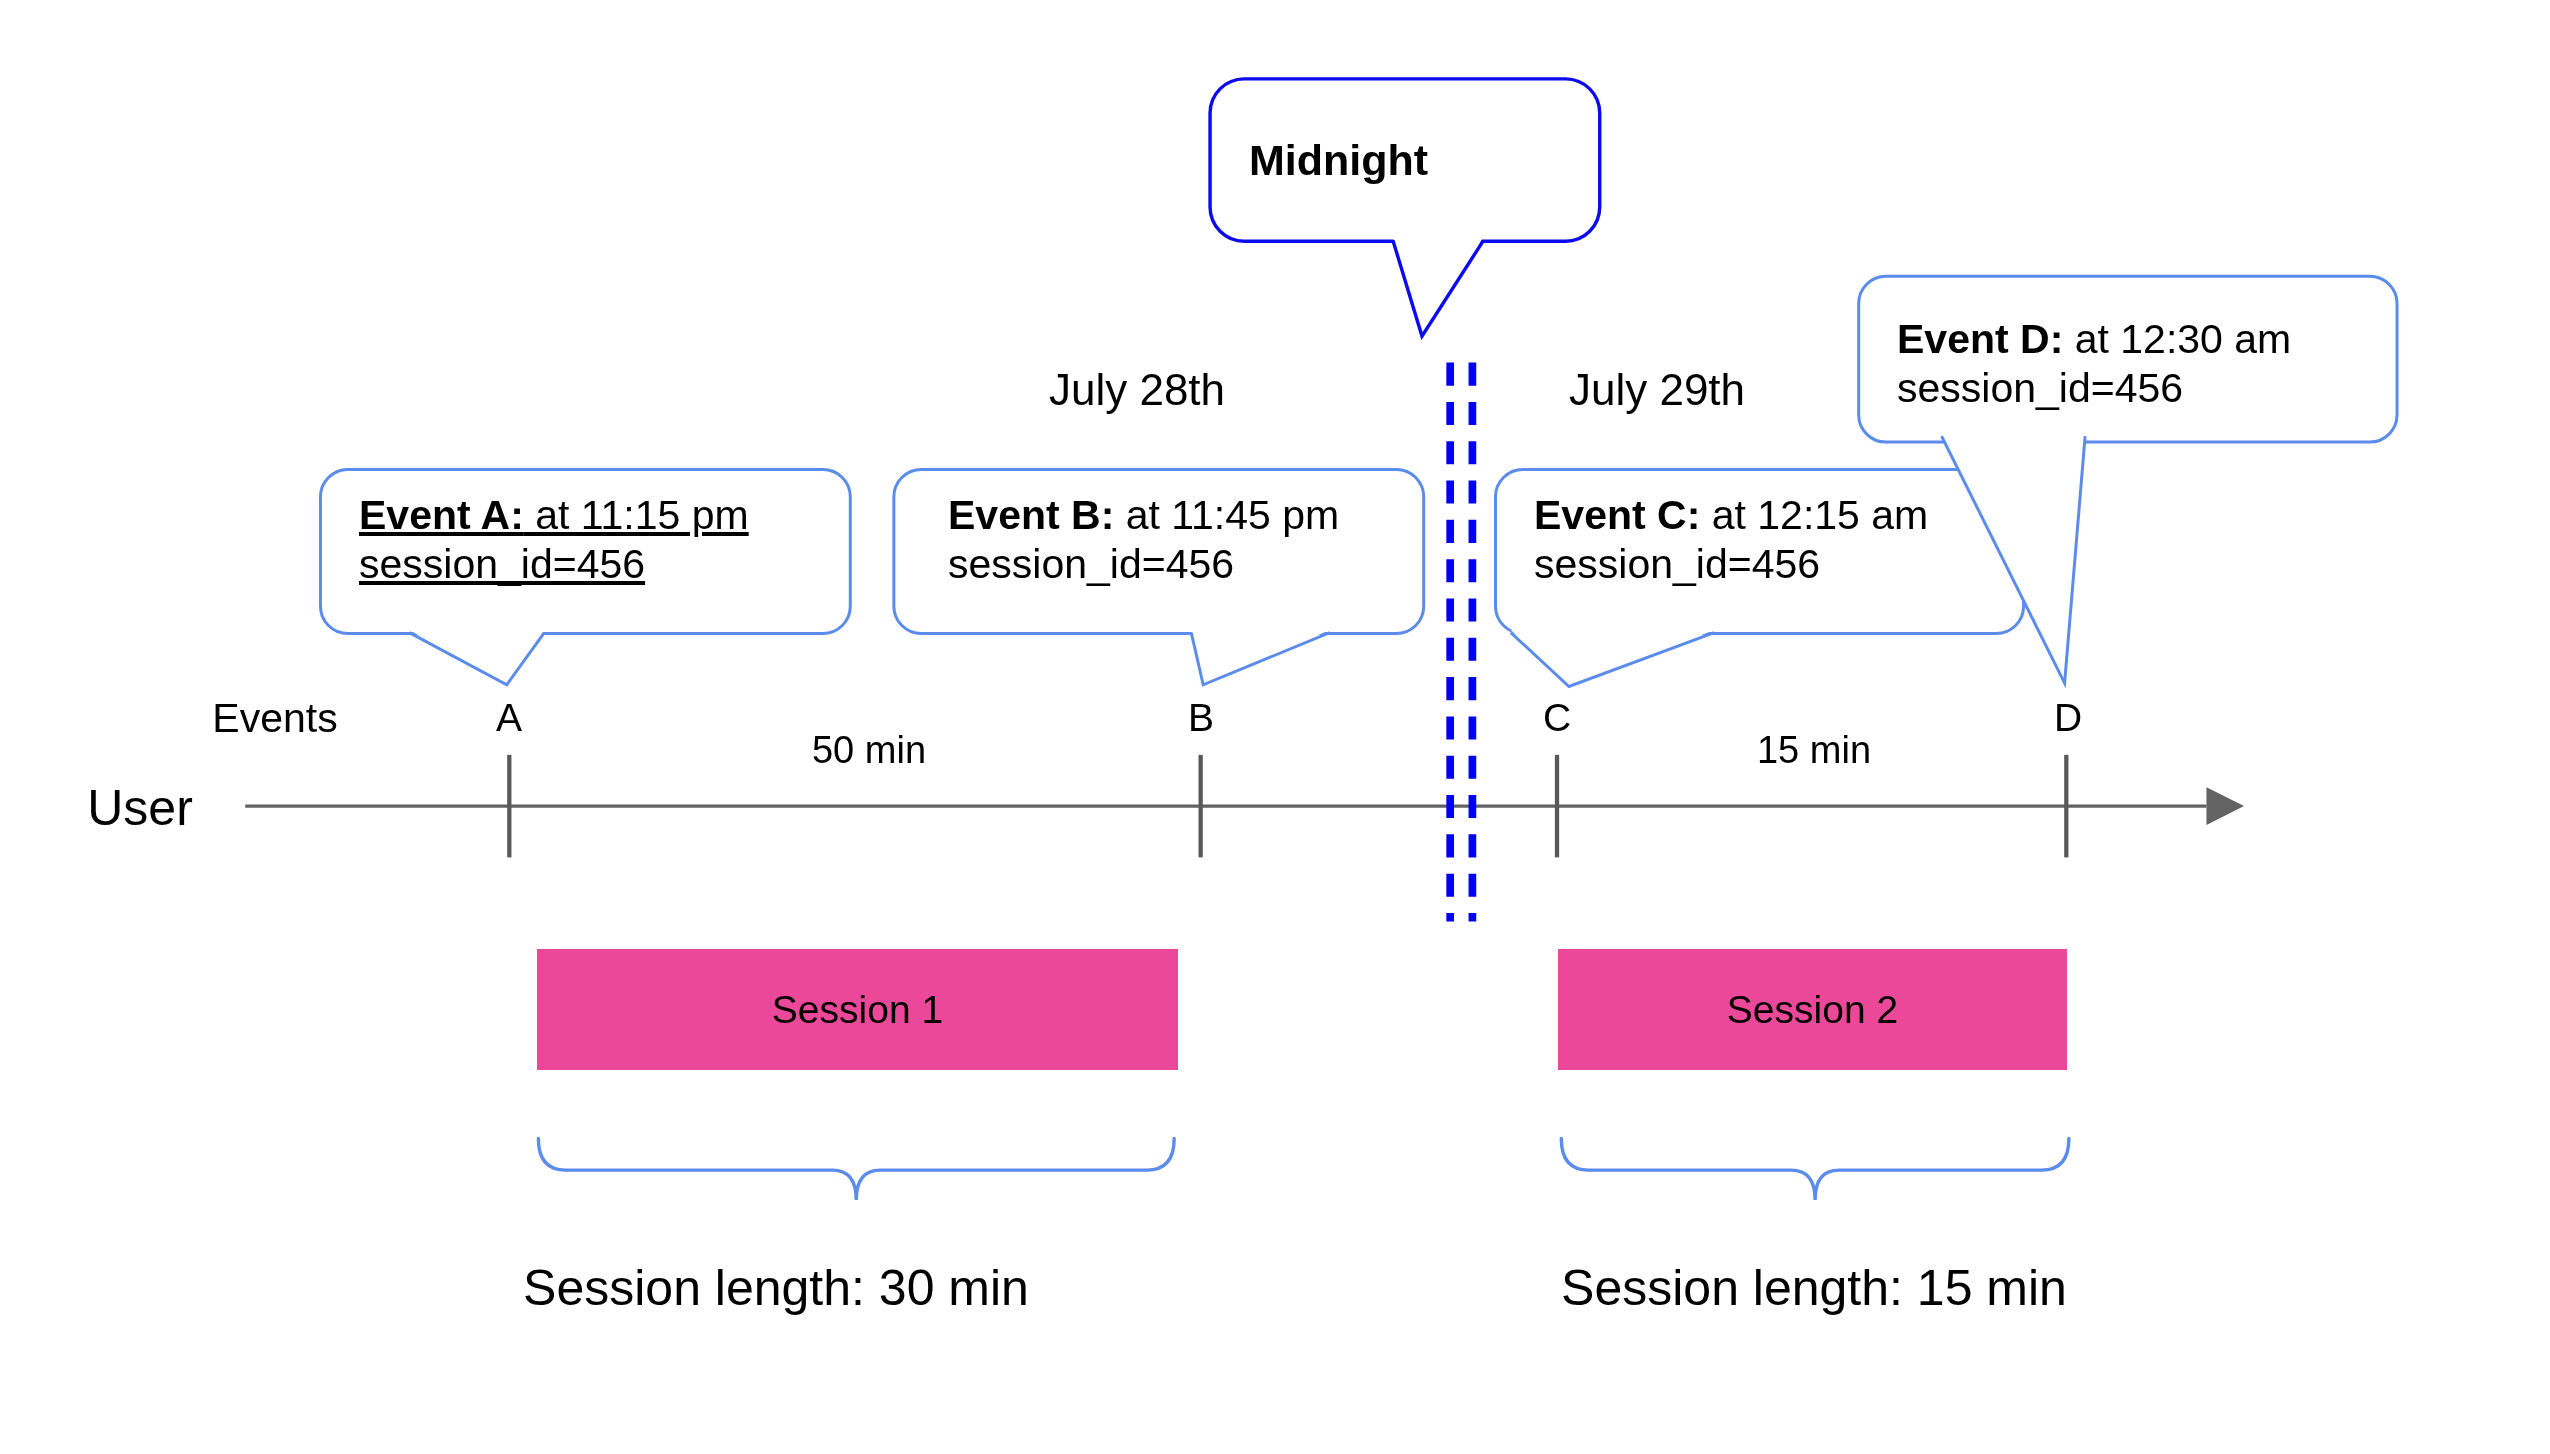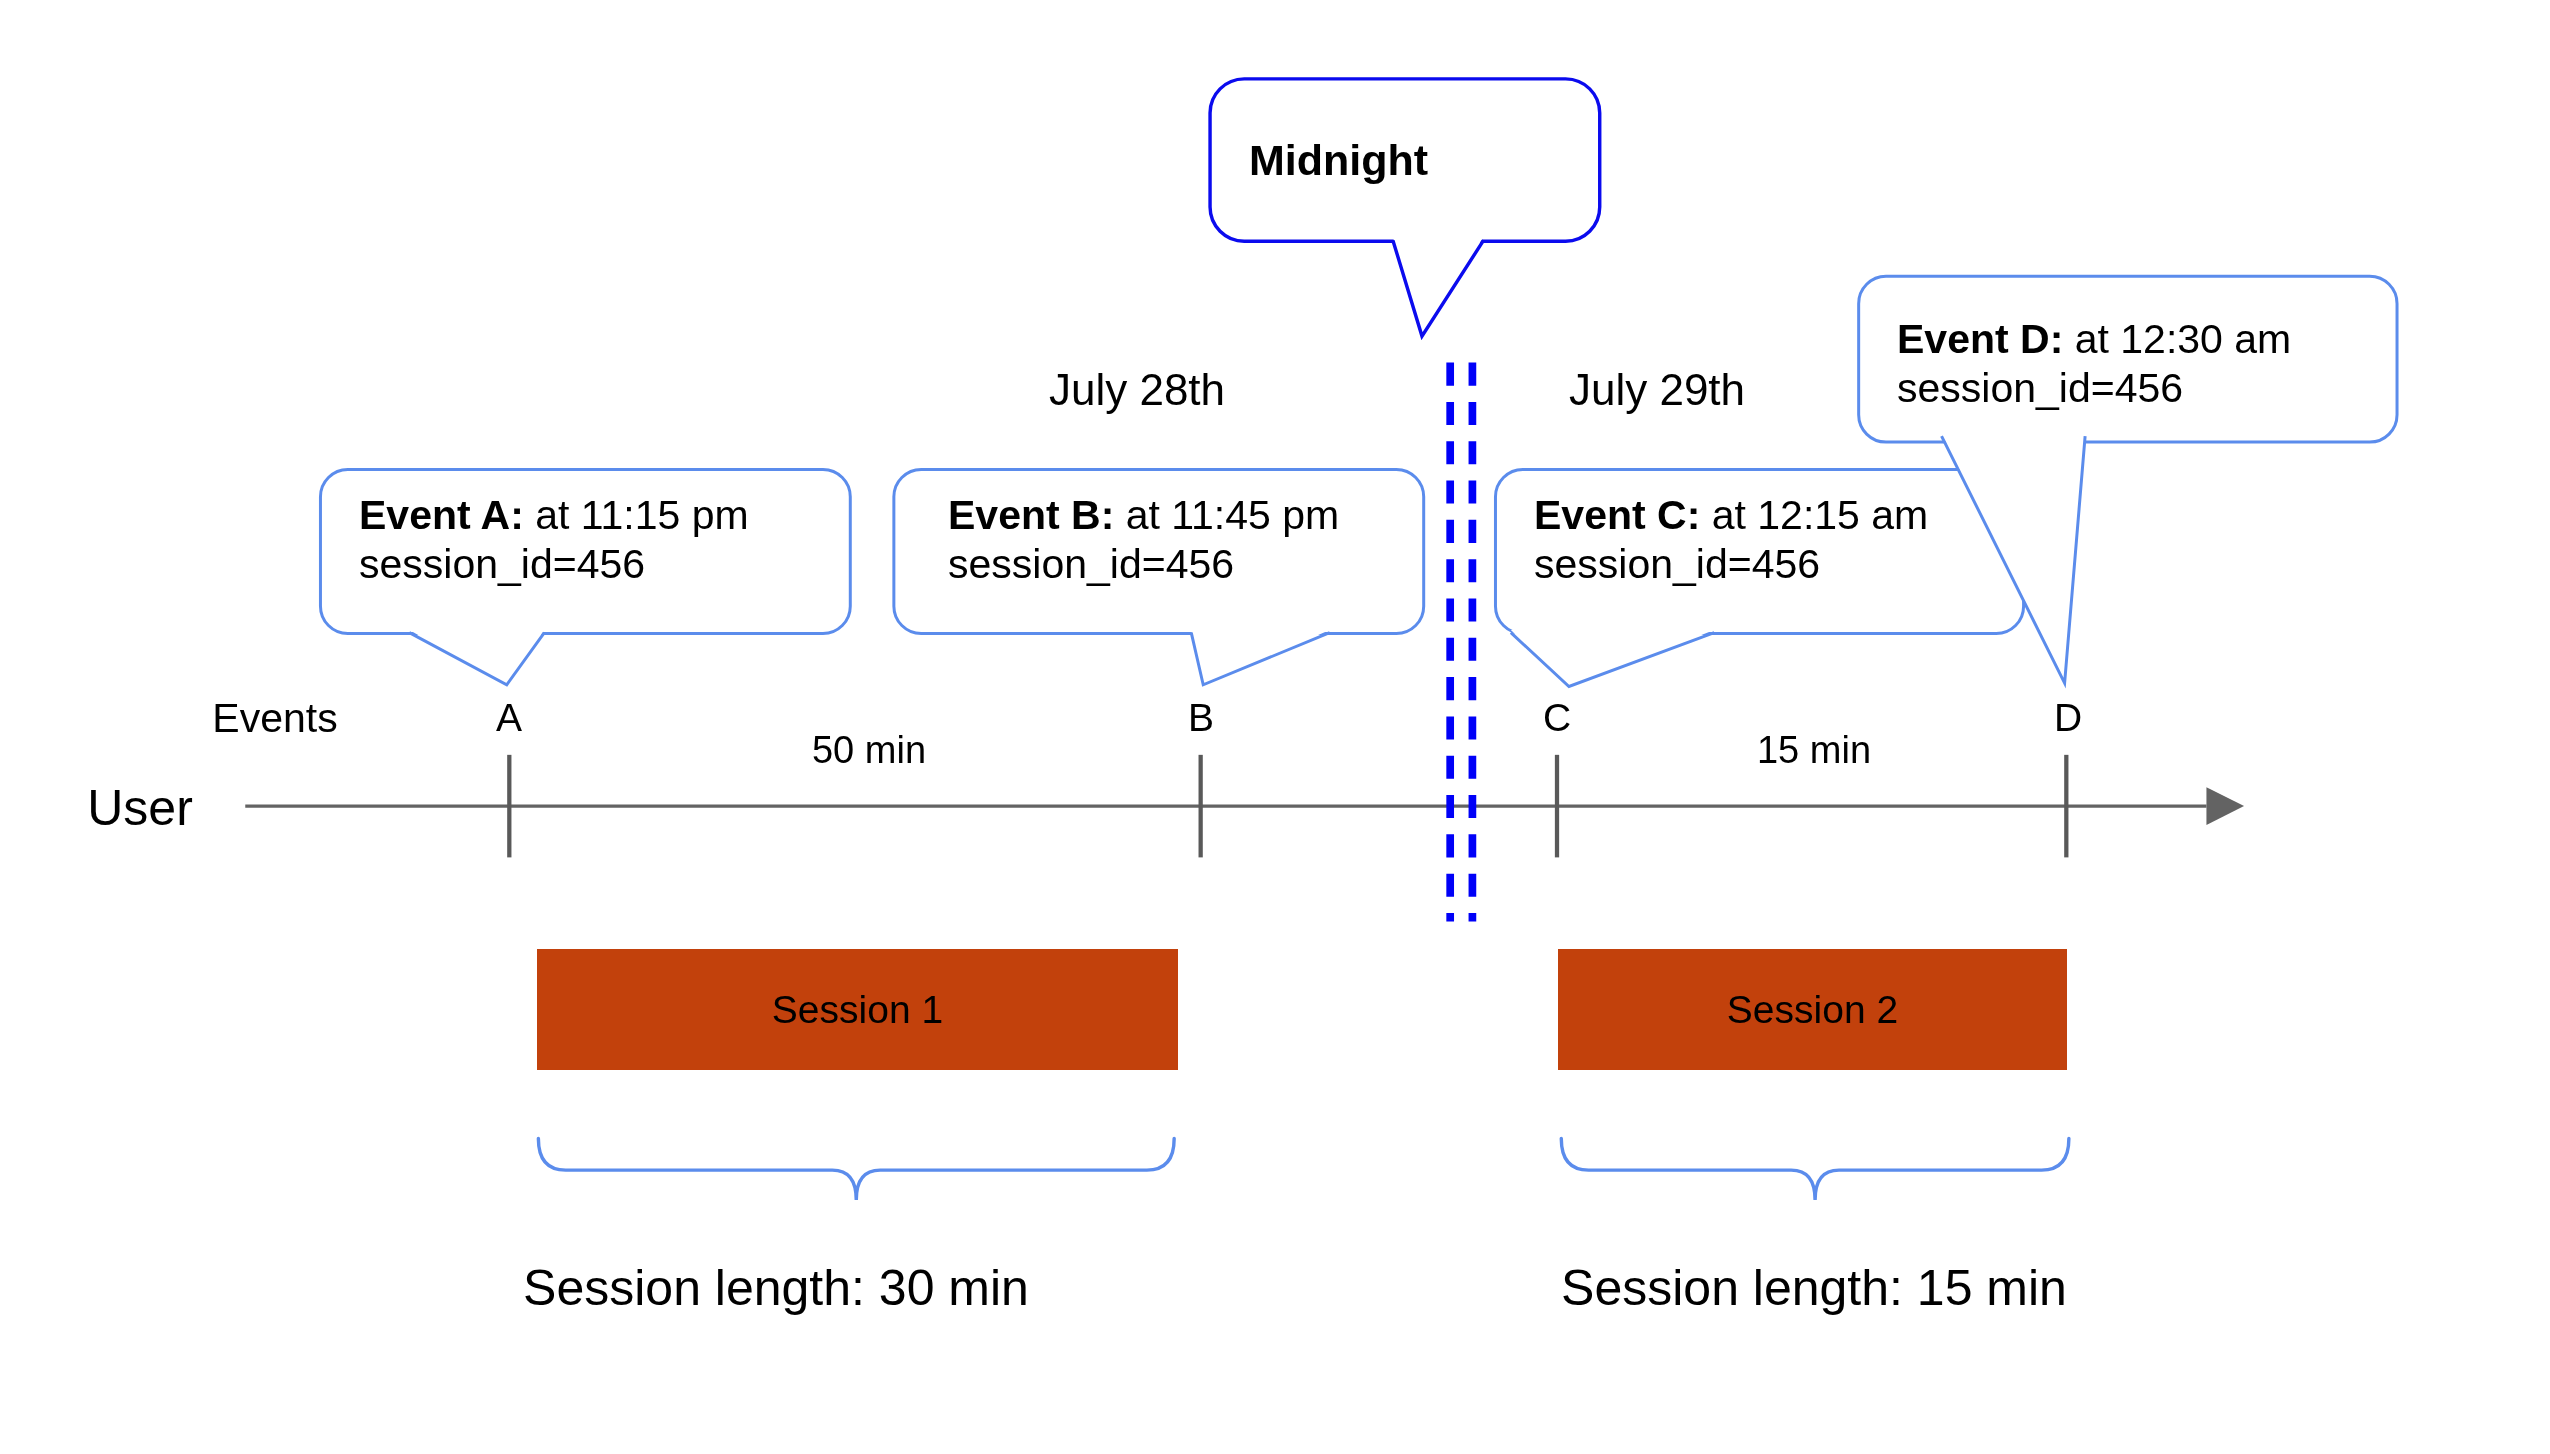--- a/index.html
+++ b/index.html
@@ -15,21 +15,21 @@
   .midnight-label{font-size:43px;font-weight:bold;line-height:46px;}
   .date-label{font-size:44px;line-height:48px;margin-top:48px;}
   .callout-text{font-size:41px;line-height:49px;}
   .callout-text .b{font-weight:bold;}
   .tick-letter{font-size:39px;line-height:41px;}
   .events-label{font-size:41px;line-height:43px;}
   .user-label{font-size:50px;line-height:51px;}
   .interval-label{font-size:38px;line-height:39px;}
   .session-box{
     position:absolute;top:949px;height:121px;
-    background:#c2410c;
+    background:#ec4899;
     display:flex;align-items:center;justify-content:center;
     font-size:39px;
   }
   .session-length{font-size:50px;line-height:46px;text-align:center;}
 </style>
 </head>
 <body>
 
 <svg class="layer" width="2550" height="1455" viewBox="0 0 2984 1702">
 
@@ -65,21 +65,21 @@
   <path d="M1630 281 L1664 393 L1736 281" fill="none" stroke="#0b0bee" stroke-width="4"></path>
 
   <path d="M630 1332 Q630 1369 662 1369 L974 1369 Q1002 1369 1002 1404 Q1002 1369 1030 1369 L1342 1369 Q1374 1369 1374 1332" fill="none" stroke="#5b8cec" stroke-width="4" stroke-linecap="round"></path>
   <path d="M1827 1332 Q1827 1369 1859 1369 L2096 1369 Q2124 1369 2124 1404 Q2124 1369 2152 1369 L2389 1369 Q2421 1369 2421 1332" fill="none" stroke="#5b8cec" stroke-width="4" stroke-linecap="round"></path>
 </svg>
 
 <div class="abs midnight-label" style="left:1249px;top:137px;">Midnight</div>
 <div class="abs ctr date-label" style="left:1137px;top:318px;">July 28th</div>
 <div class="abs ctr date-label" style="left:1657px;top:318px;">July 29th</div>
 
-<div class="abs callout-text" style="left:359px;top:491px;">
+<div class="abs callout-text" style="left:359px;top:491px;text-decoration:underline;">
   <div><span class="b">Event A:</span><span> at 11:15 pm</span></div>
   <div>session_id=456</div>
 </div>
 <div class="abs callout-text" style="left:932px;top:491px;margin-left:16px;">
   <div><span class="b">Event B:</span><span> at 11:45 pm</span></div>
   <div>session_id=456</div>
 </div>
 <div class="abs callout-text" style="left:1534px;top:491px;">
   <div><span class="b">Event C:</span><span> at 12:15 am</span></div>
   <div>session_id=456</div>

